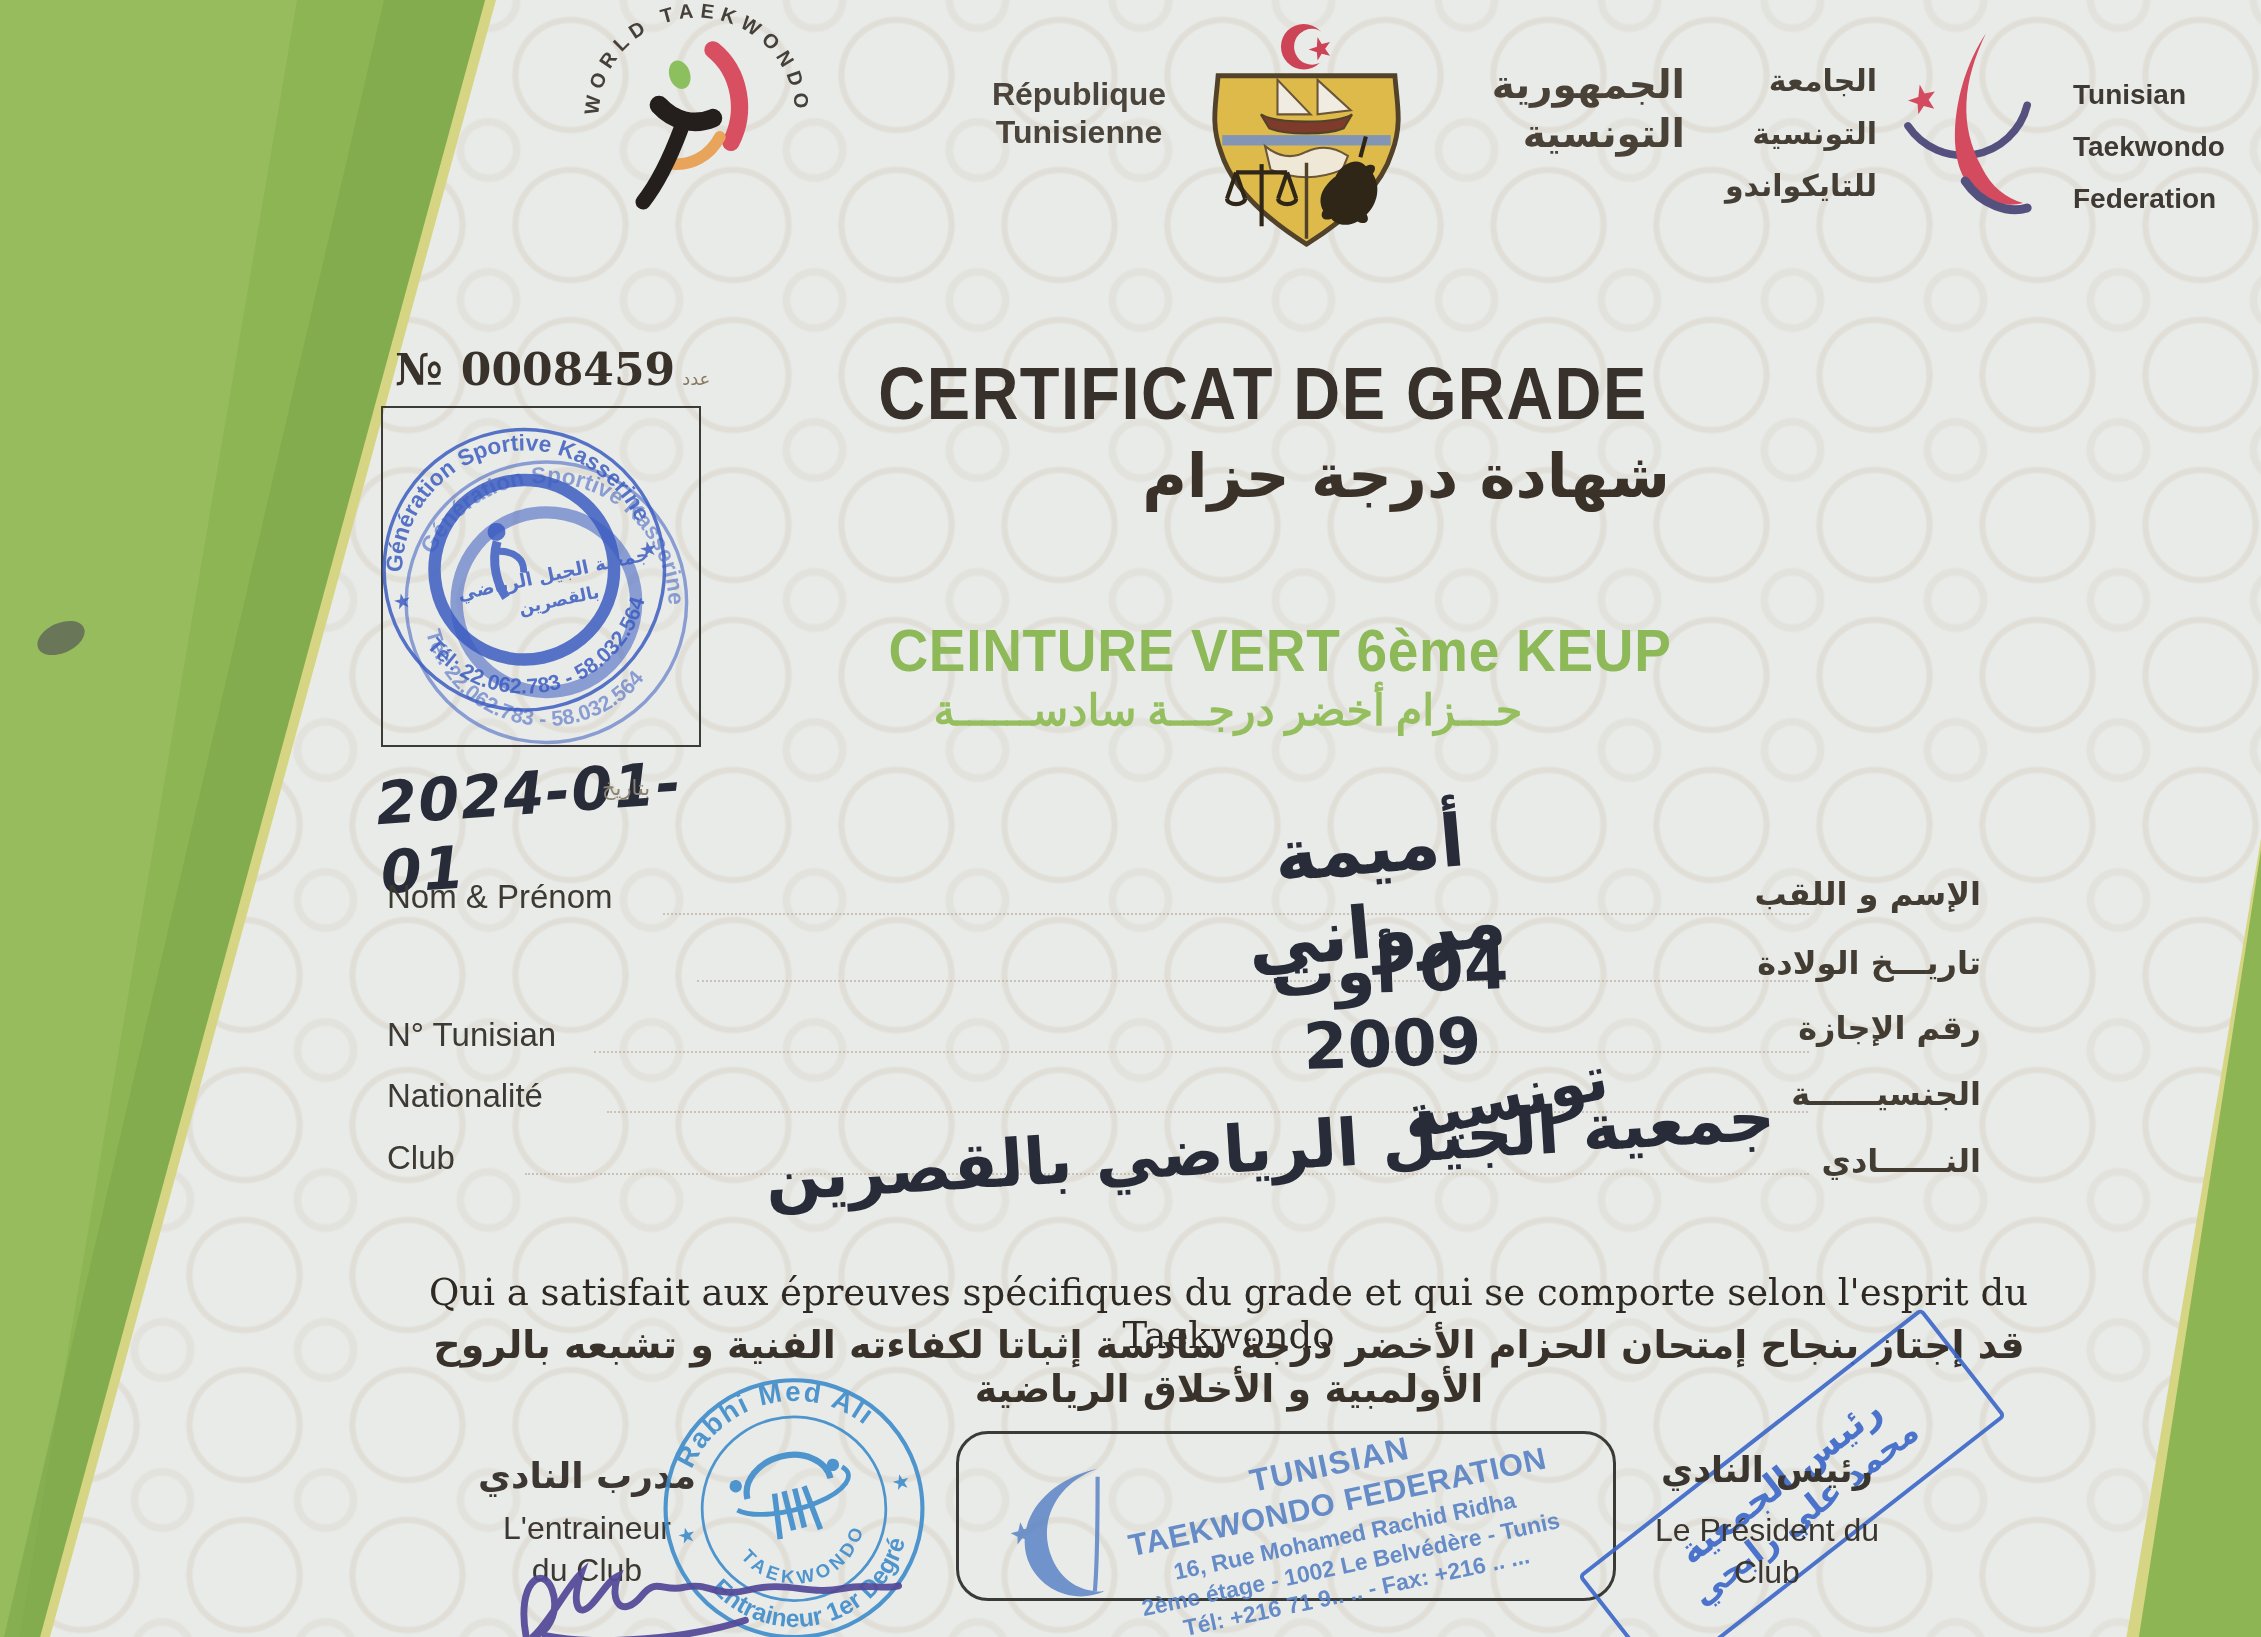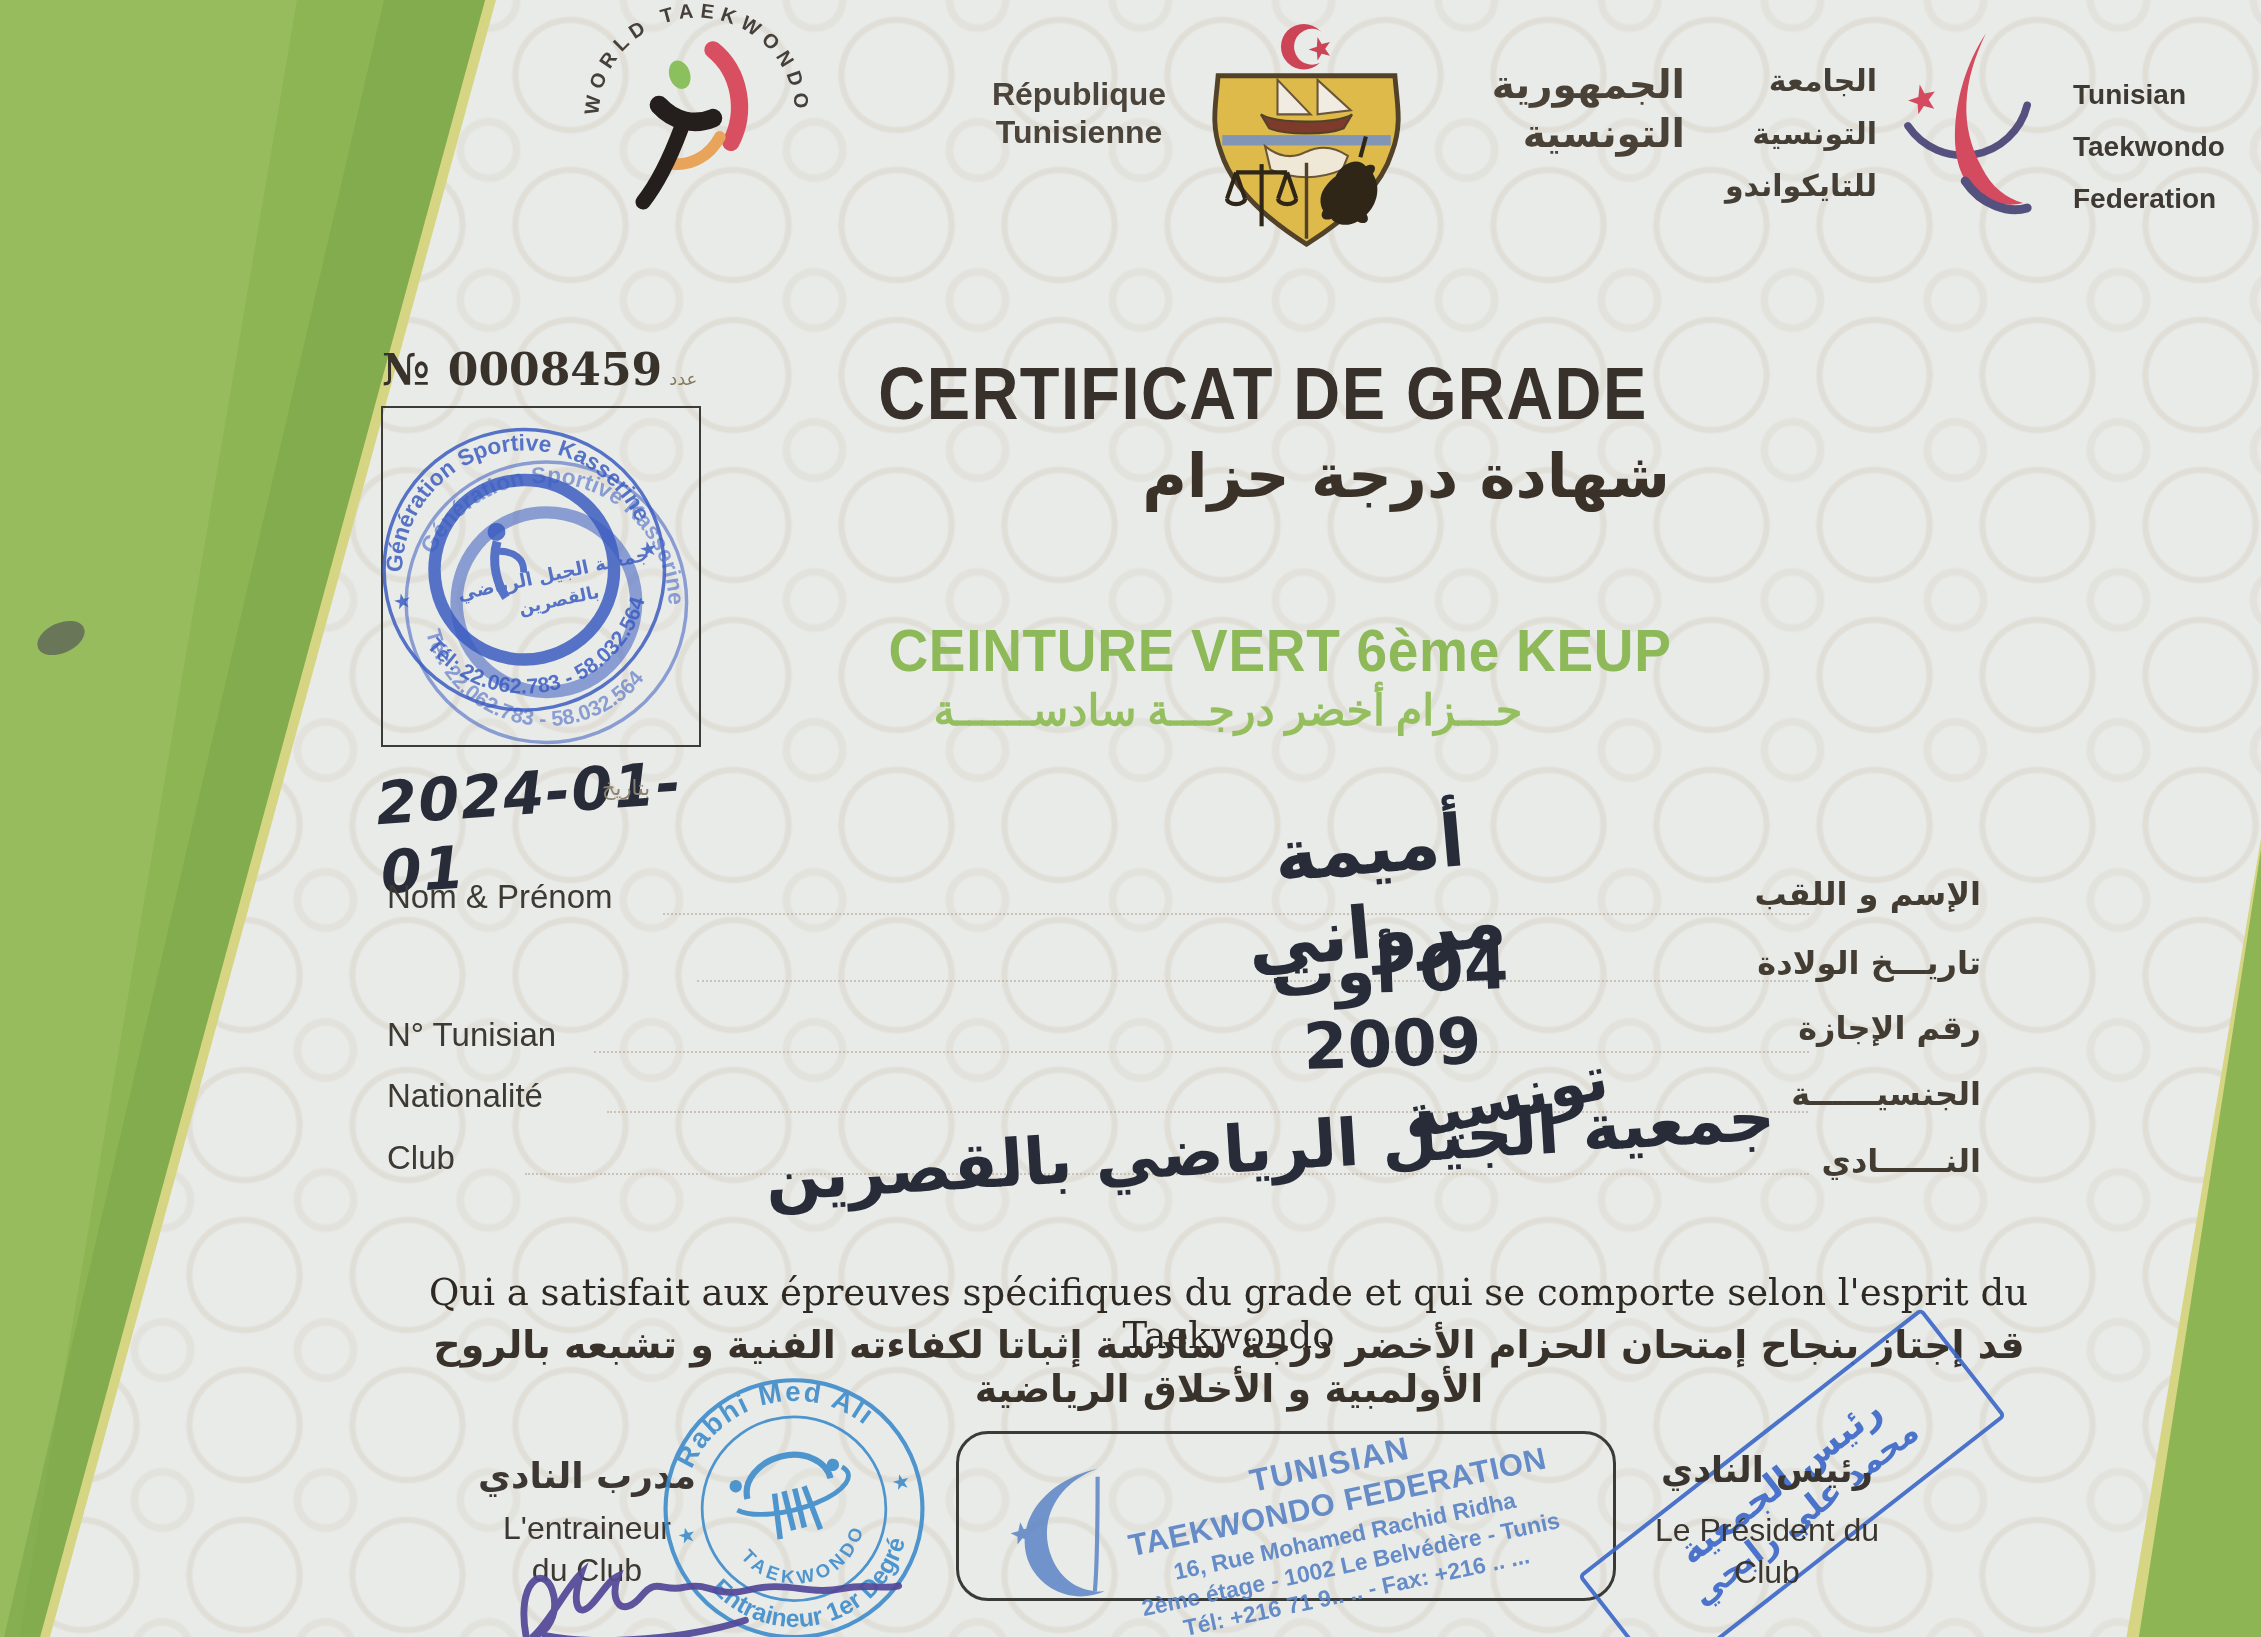--- a/index.html
+++ b/index.html
@@ -25,21 +25,21 @@
   
   .rep-fr{left:965px;top:75px;width:228px;text-align:center;font-size:32px;font-weight:bold;
     color:#4b443b;line-height:1.2;}
   .rep-ar{left:1423px;top:61px;width:262px;text-align:right;font-size:39px;font-weight:bold;
     color:#4a4137;line-height:1.25;font-family:"DejaVu Sans",sans-serif;}
   .fed-ar{left:1684px;top:55px;width:193px;text-align:right;font-size:30px;font-weight:bold;
     color:#453e35;line-height:1.75;font-family:"DejaVu Sans",sans-serif;}
   .fed-en{left:2073px;top:69px;width:193px;text-align:left;font-size:28px;font-weight:bold;
     color:#3f3933;line-height:1.85;}
   
-  .serial{left:382px;top:344px;font-family:"DejaVu Serif",serif;font-size:44px;font-weight:bold;
+  .serial{left:395px;top:344px;font-family:"DejaVu Serif",serif;font-size:44px;font-weight:bold;
     color:#38322a;}
   .serial .num{letter-spacing:8.3px;margin-left:18px;}
   .serial .adad{font-size:18px;color:#86795f;font-family:"DejaVu Sans",sans-serif;font-weight:normal;margin-left:7px;}
   .stampbox{left:381px;top:406px;width:316px;height:337px;border:2.8px solid #3b3b37;}
   
   .title-fr{left:856px;top:351px;width:814px;text-align:center;font-size:65px;font-weight:bold;
     letter-spacing:1.4px;color:#38302a;transform:scaleY(1.14);transform-origin:top;}
   .title-ar{left:856px;top:440px;width:814px;text-align:right;font-size:61px;font-weight:bold;
     color:#3a3129;font-family:"DejaVu Sans",sans-serif;}
   .grade-fr{left:866px;top:616px;width:828px;text-align:center;font-size:55px;font-weight:bold;

